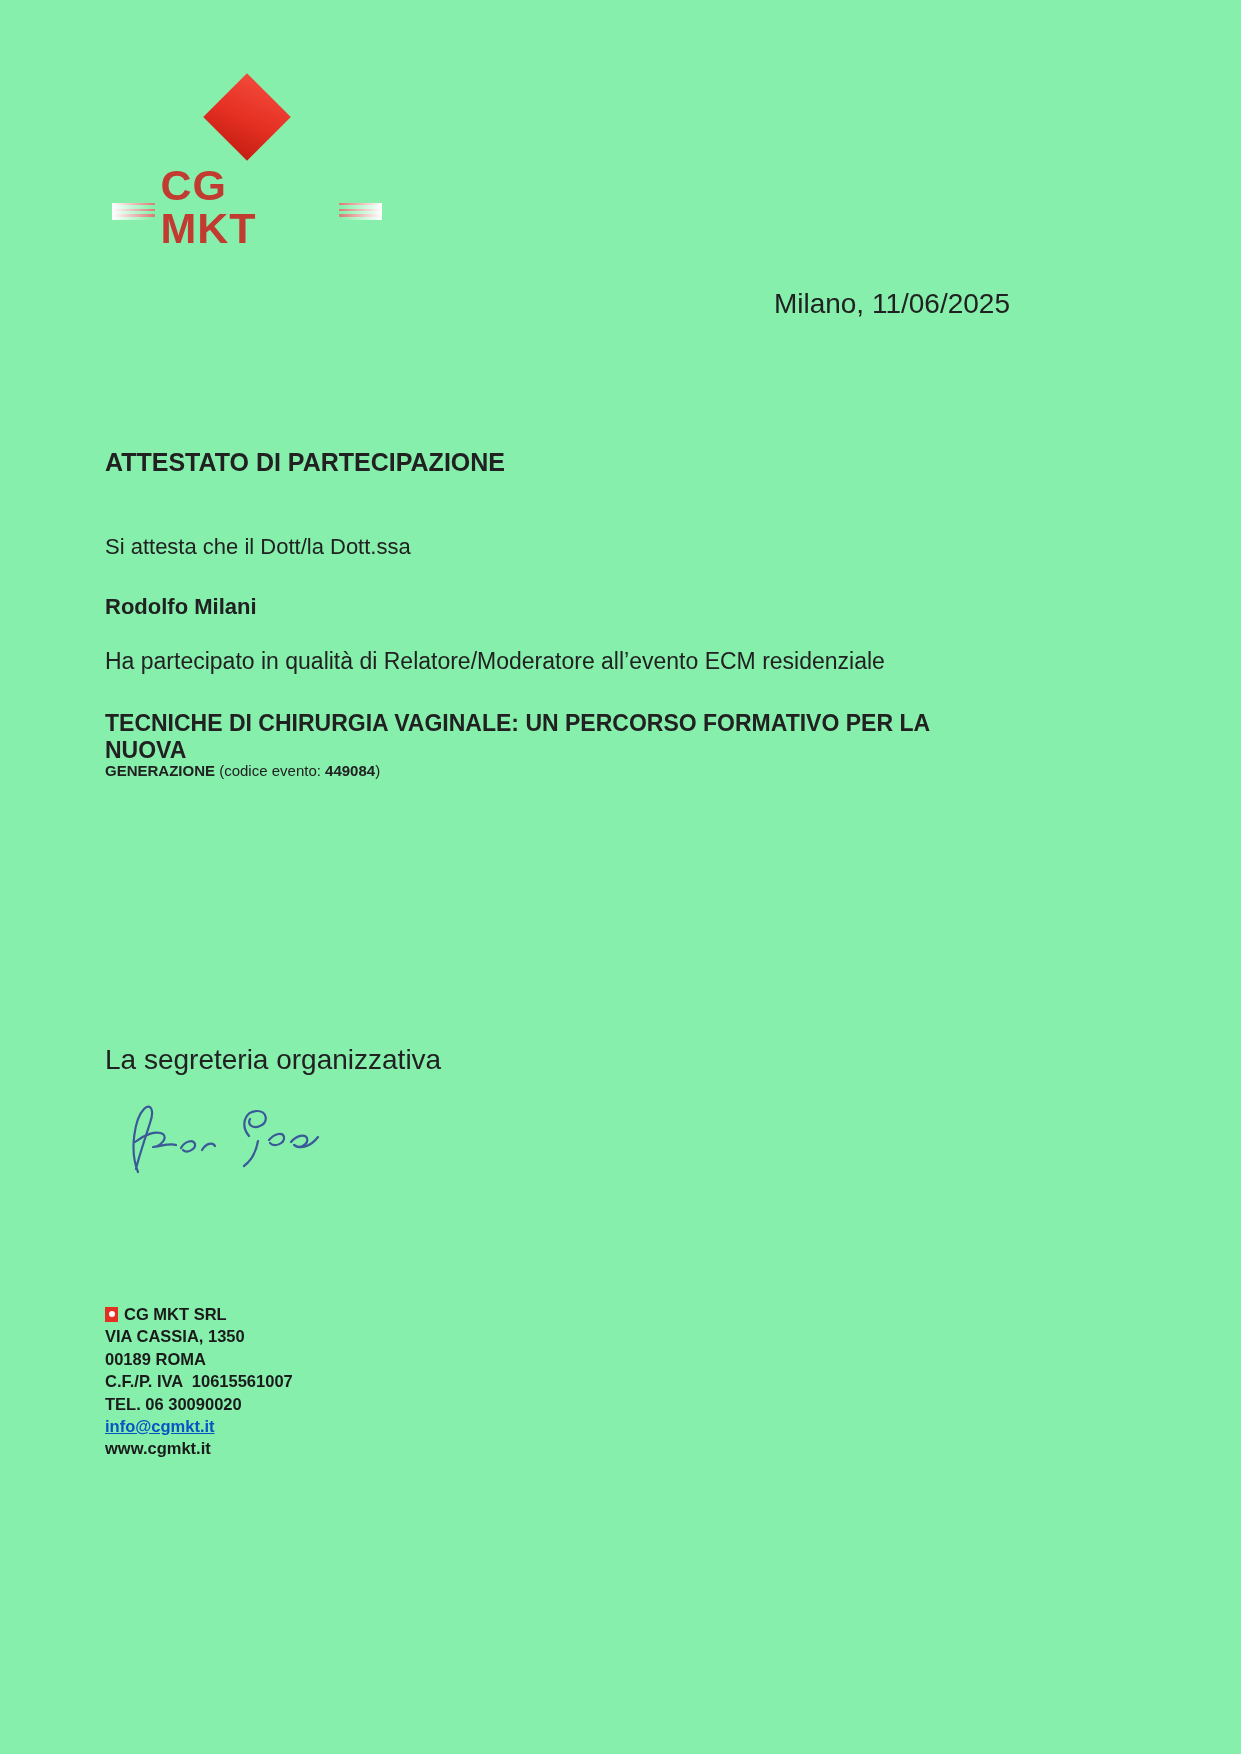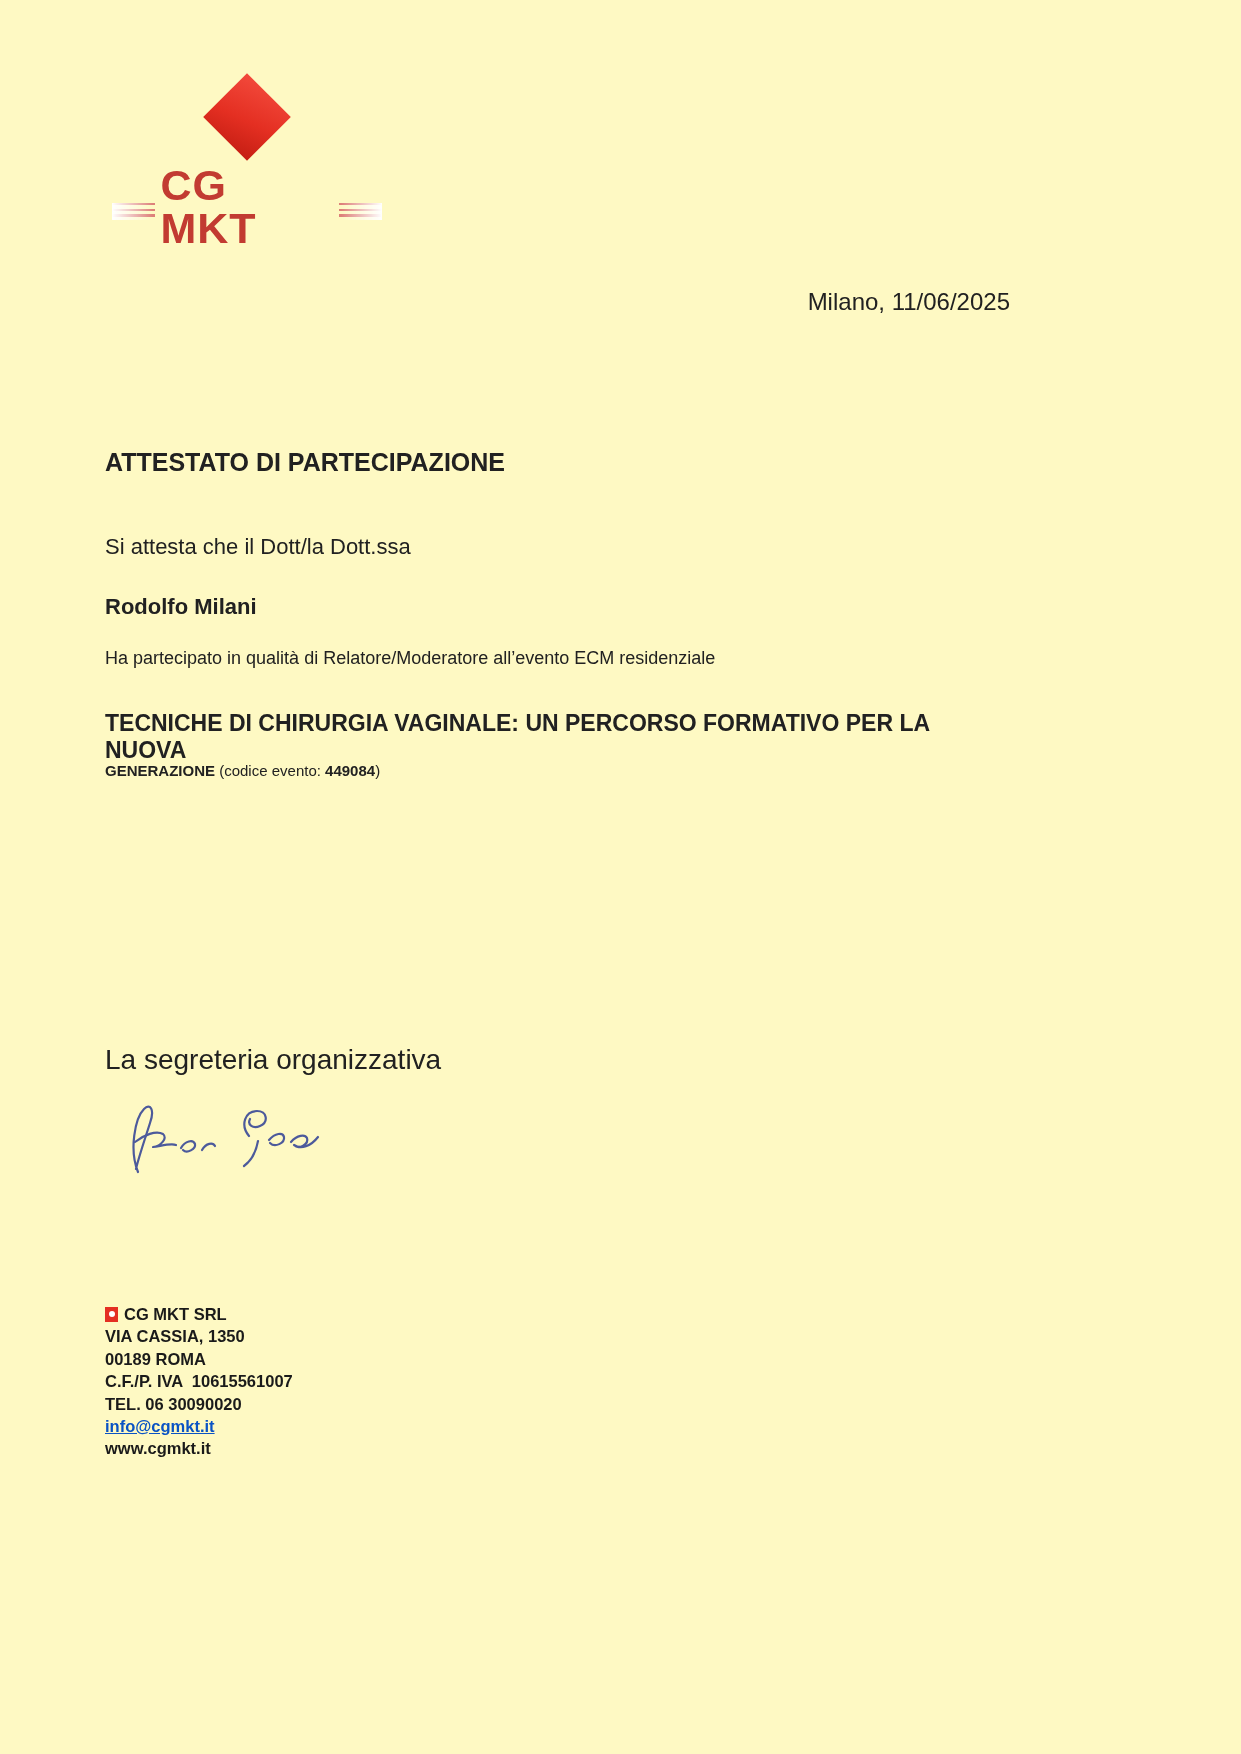--- a/index.html
+++ b/index.html
@@ -6,21 +6,21 @@
   html, body { background: #ffffff; }
   body {
     font-family: "Liberation Sans", sans-serif;
     color: #212121;
   }
   .page {
     position: relative;
     width: 1241px;
     height: 1754px;
     margin: 0 auto;
-    background: #fef9c3;
+    background: #86efac;
     overflow: hidden;
   }
   .line { position: absolute; left: 105px; width: 905px; white-space: pre-wrap; }
   .center { text-align: left; }
   .right { text-align: right; }
 
   
   .logo {
     position: absolute;
     left: 112px;
@@ -55,25 +55,25 @@
       linear-gradient(to right, #ffffff 0%, rgba(255,255,255,0) 95%),
       repeating-linear-gradient(to bottom, #dd8079 0 2.5px, rgba(255,255,255,0) 2.5px 5.6px);
   }
   .logo-bar.right {
     background:
       linear-gradient(to left, #ffffff 0%, rgba(255,255,255,0) 95%),
       repeating-linear-gradient(to bottom, #dd8079 0 2.5px, rgba(255,255,255,0) 2.5px 5.6px);
   }
 
   
-  .date-line   { top: 288px;  font-size: 24px; }
+  .date-line   { top: 288px;  font-size: 28px; }
   .doc-title   { top: 448px;  font-size: 25px; font-weight: bold; }
   .attest-line { top: 534px;  font-size: 22px; }
   .name-line   { top: 594px;  font-size: 22px; font-weight: bold; }
-  .role-line   { top: 648px;  font-size: 18px; }
+  .role-line   { top: 648px;  font-size: 23px; }
   .event-l1    { top: 710px;  font-size: 23px; font-weight: bold; }
   .event-l2    { top: 762px;  font-size: 15px; }
   .event-l2 strong { font-weight: bold; }
   .dates-line  { top: 840px;  font-size: 22px; }
   .dates-line strong { font-weight: bold; }
   .closing-line { top: 1044px; font-size: 28px; text-align: left; }
 
   
   .signature {
     position: absolute;

